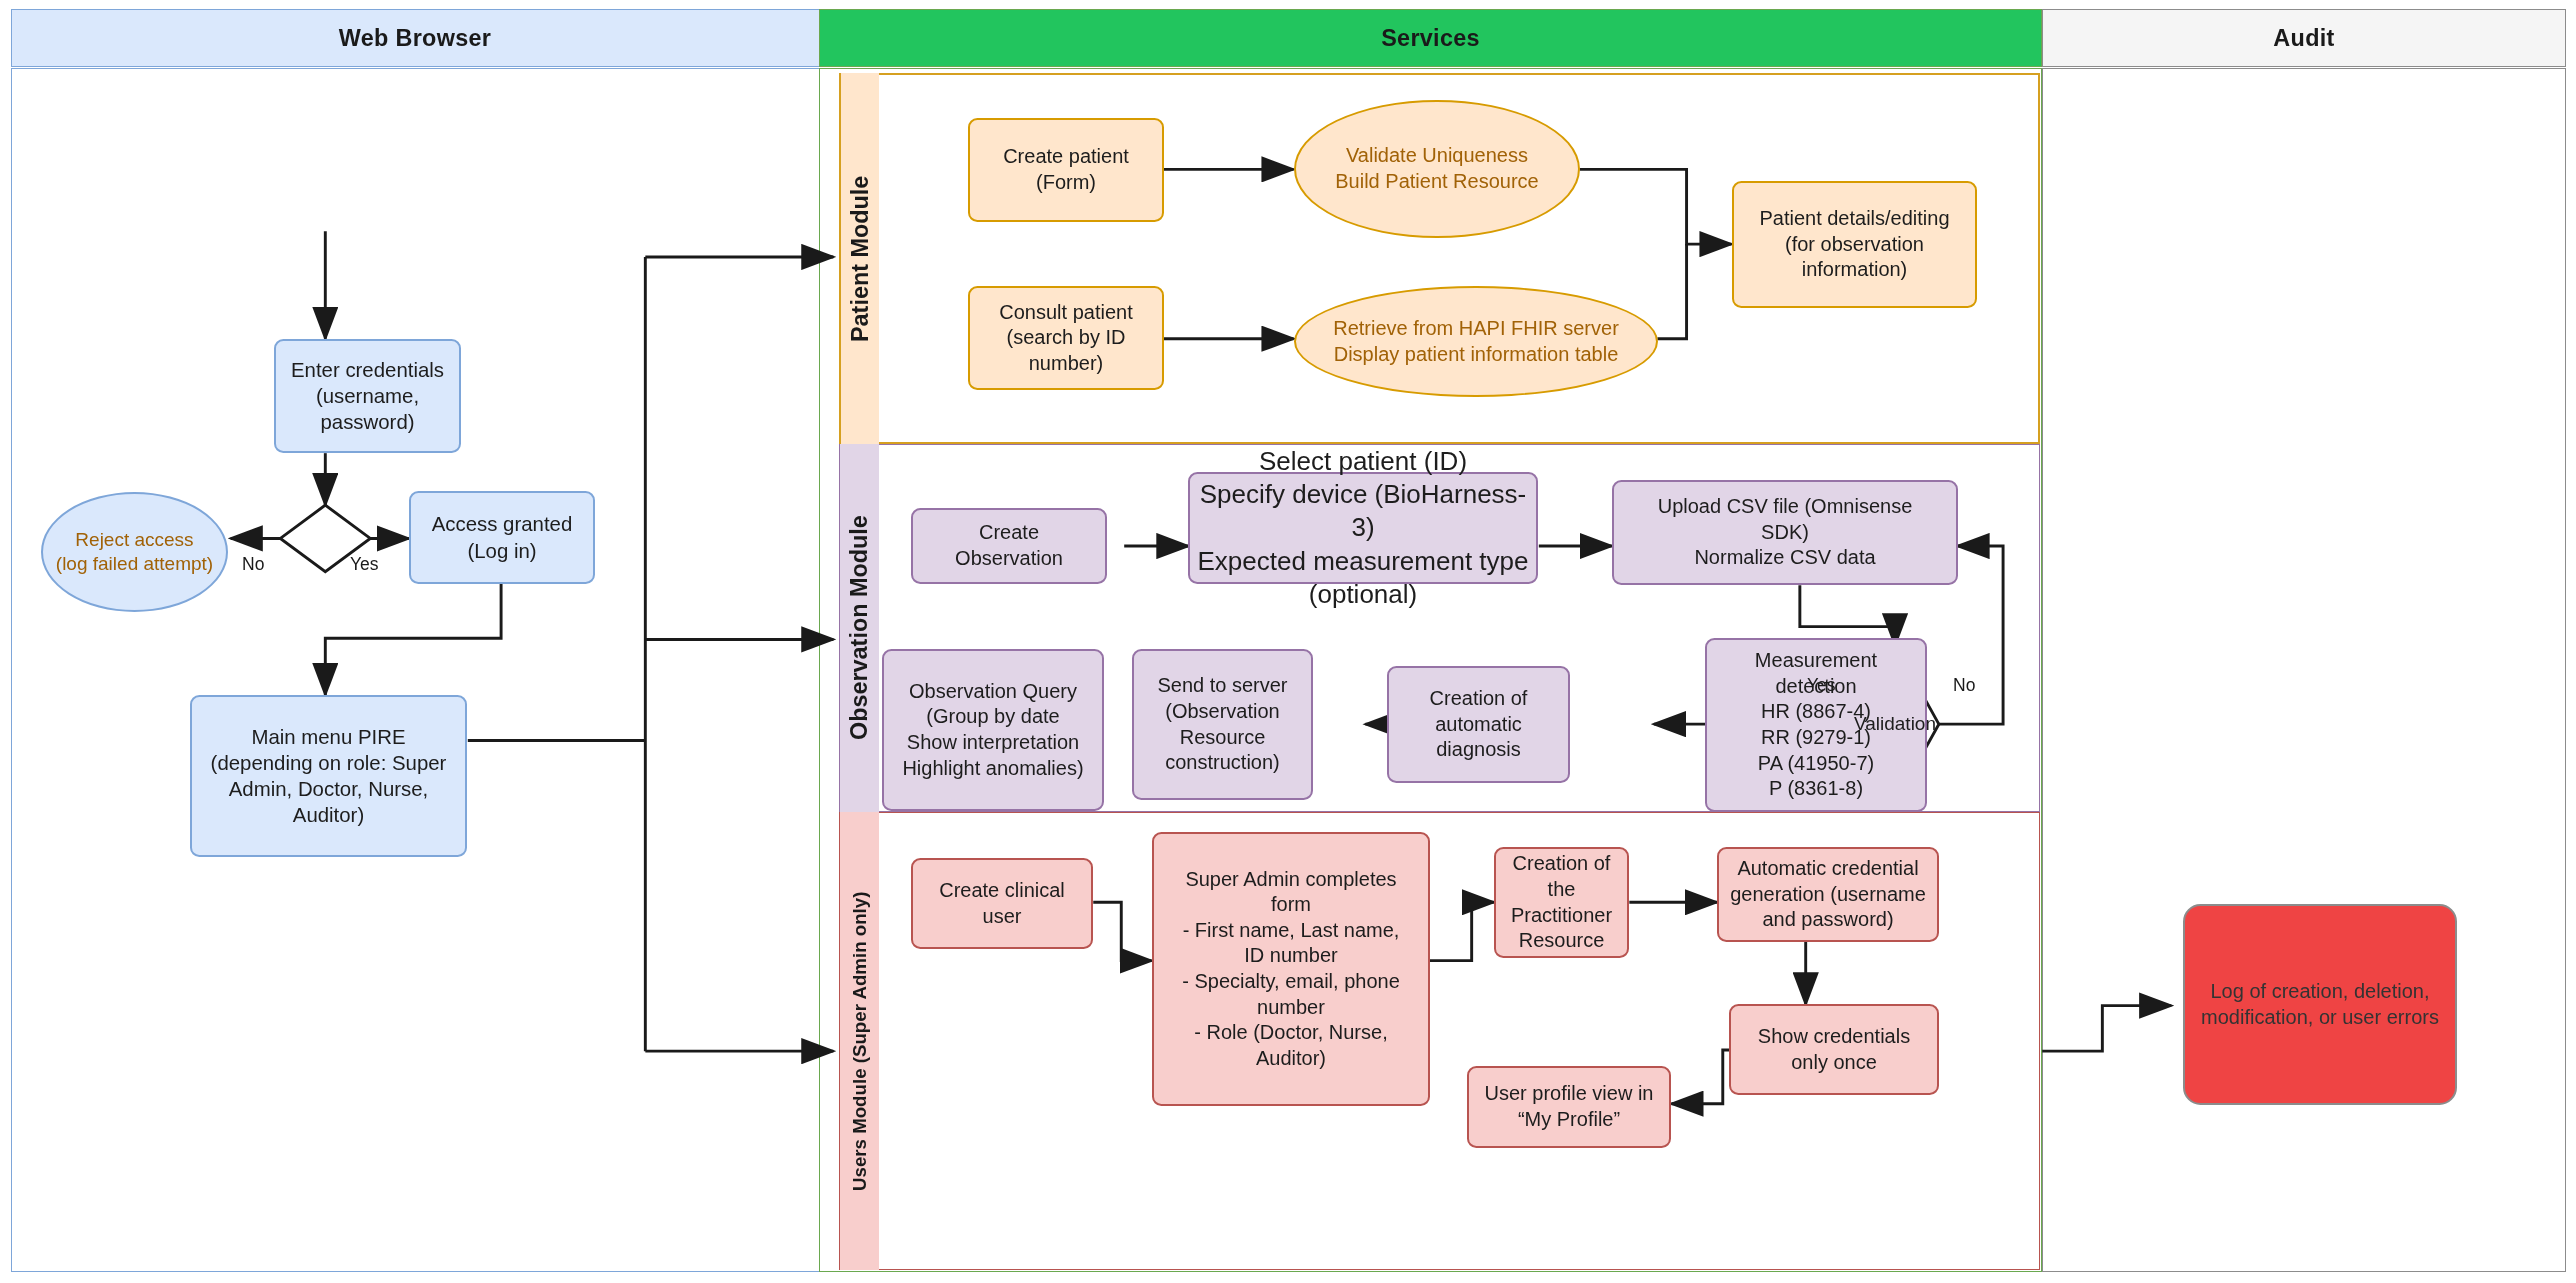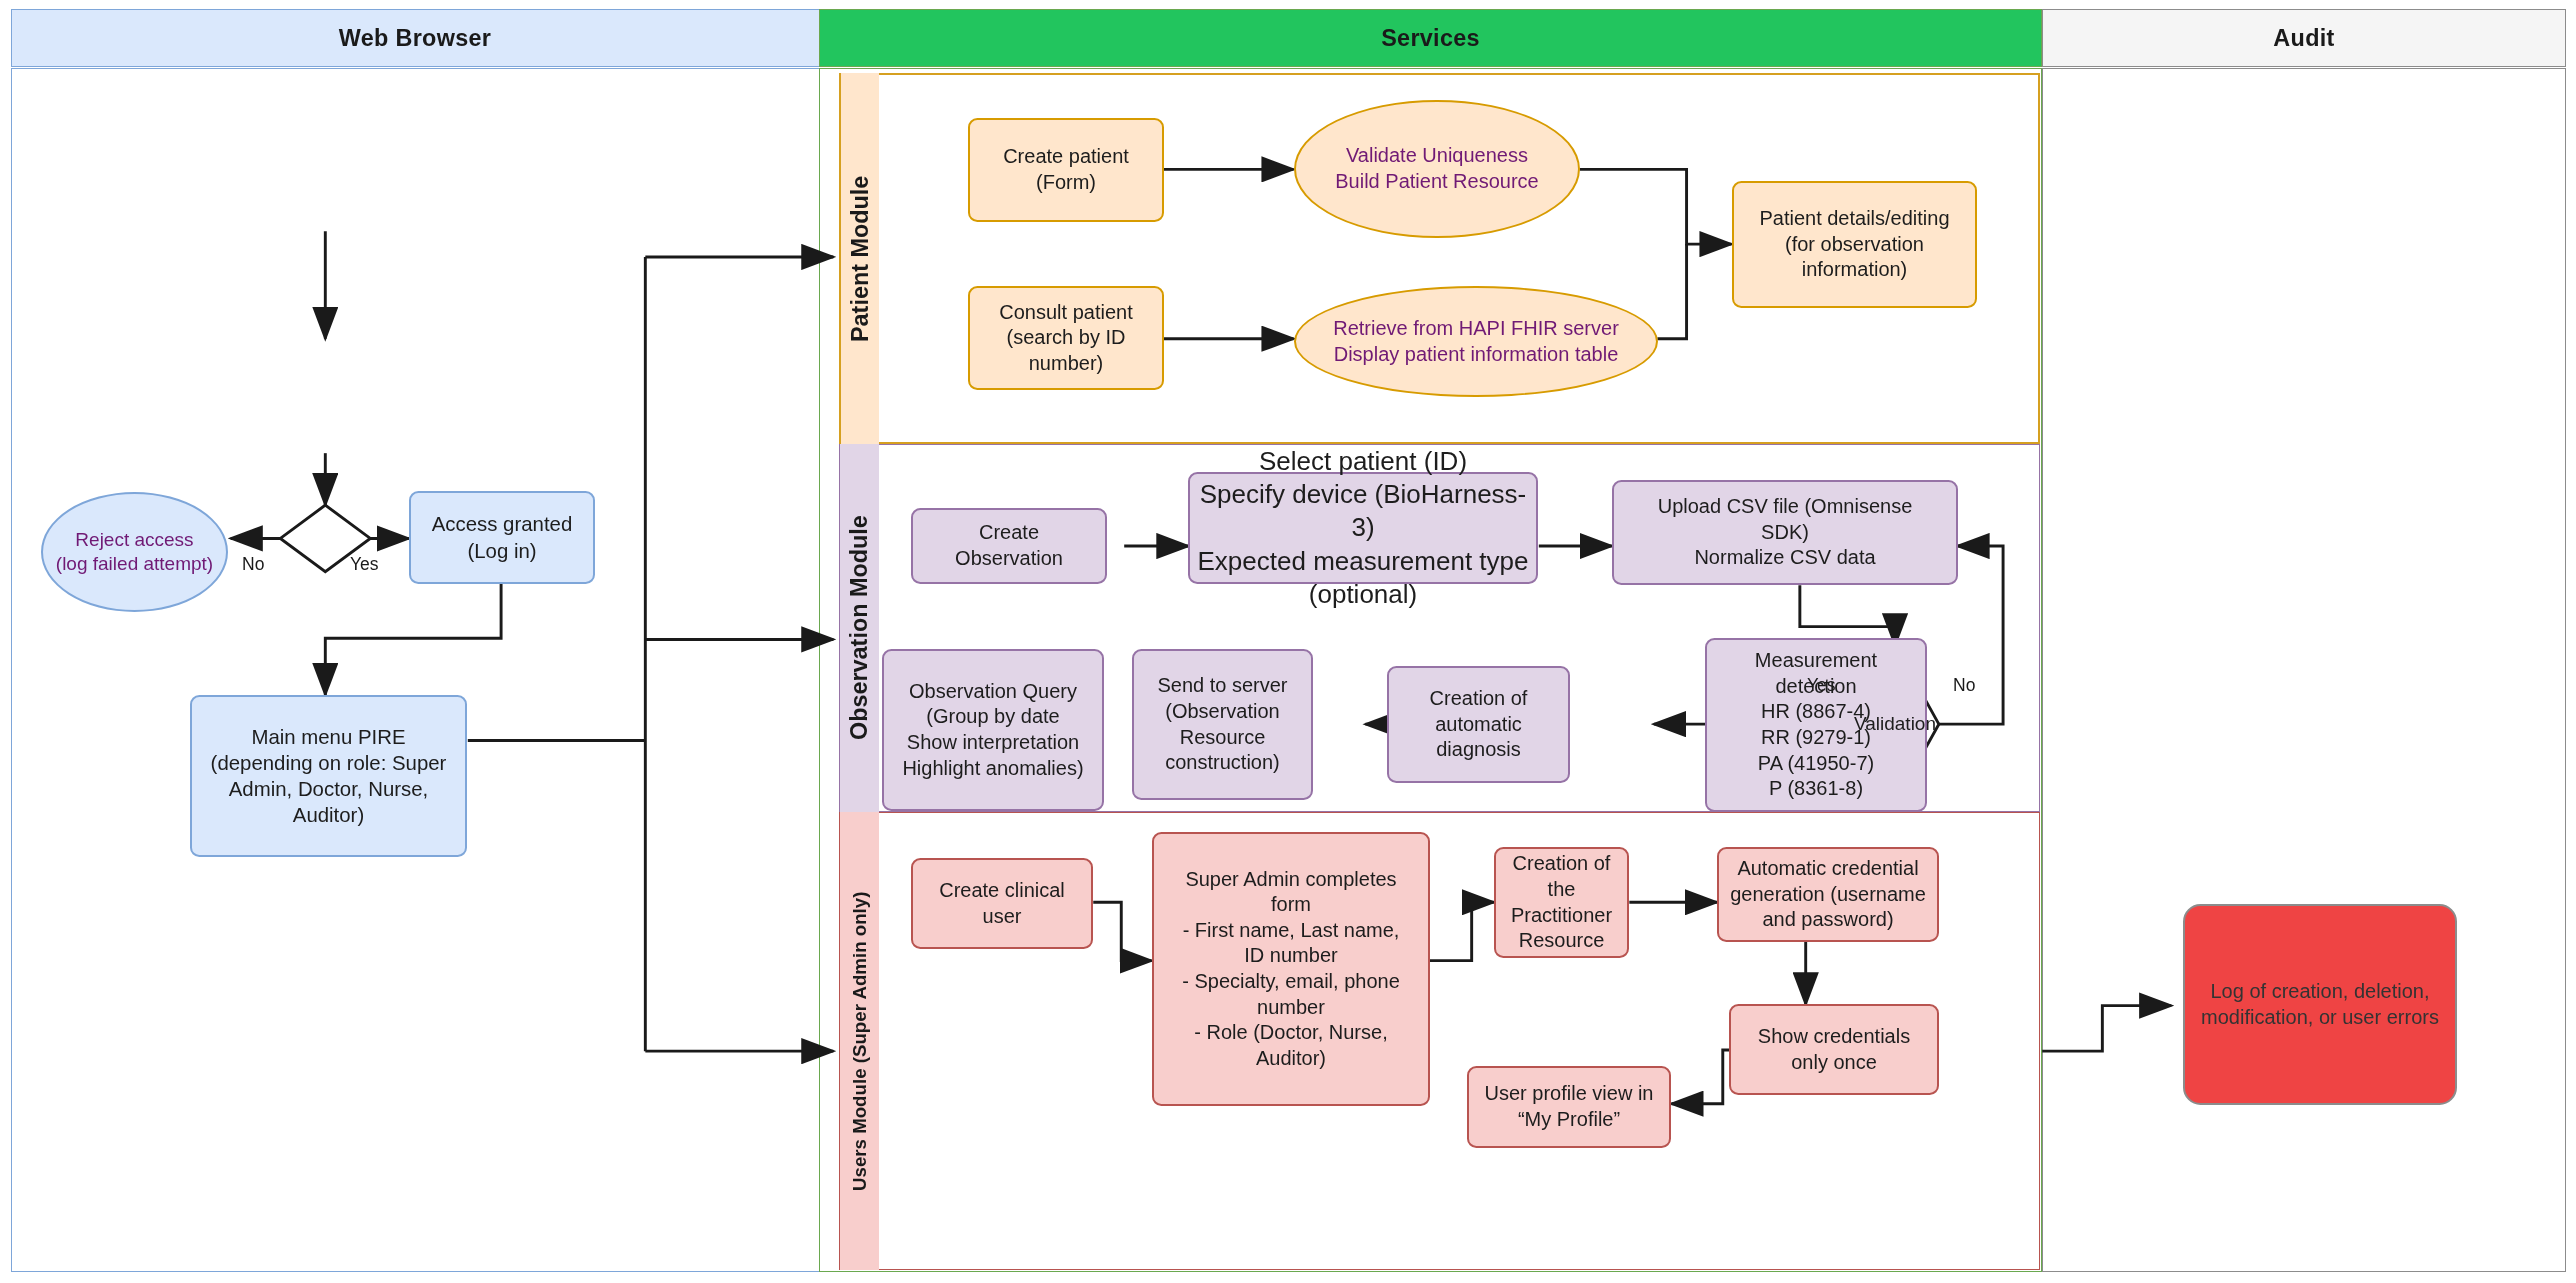--- a/index.html
+++ b/index.html
@@ -11,21 +11,21 @@
 
   .lane{position:absolute;box-sizing:border-box;}
   .lane-title{position:absolute;box-sizing:border-box;display:flex;align-items:center;justify-content:center;
               writing-mode:vertical-rl;transform:rotate(180deg);font-weight:bold;color:#1a1a1a;}
 
   
   .node{position:absolute;box-sizing:border-box;display:flex;align-items:center;justify-content:center;
         text-align:center;border-radius:9.3px;border-width:2.3px;border-style:solid;
         color:#1d1d1d;line-height:1.28;padding:2.3px 4.7px;white-space:pre-line;}
   .ell{position:absolute;box-sizing:border-box;display:flex;align-items:center;justify-content:center;
-       text-align:center;border-radius:50%;border-width:2.3px;border-style:solid;color:#701a75;
+       text-align:center;border-radius:50%;border-width:2.3px;border-style:solid;color:#a16207;
        line-height:1.28;white-space:pre-line;padding:2.3px 3.5px;}
   .diamond-wrap{position:absolute;display:flex;align-items:center;justify-content:center;}
   .diamond-label{position:relative;z-index:2;font-size:19px;color:#1d1d1d;white-space:nowrap;}
 
   .blue{background:#dae8fc;border-color:#7ea6d9;}
   .orange{background:#ffe6cc;border-color:#d79b00;}
   .purple{background:#e1d5e7;border-color:#9673a6;}
   .pink{background:#f8cecc;border-color:#b85450;}
   .grey{background:#ef4444;border-color:#8c8c8c;color:#333333;}
 
@@ -135,20 +135,23 @@
       <path d="M3497,1800 L3600,1800 L3600,1722 L3718,1722"></path>
     </g>
 
     <g stroke="#1a1a1a" stroke-width="5" fill="#ffffff">
       <polygon points="557,865 634,922 557,979 480,922"></polygon>
       <polygon points="3245,1105 3320,1240 3245,1375 3170,1240"></polygon>
     </g>
   </svg>
 
 
+  <div class="node blue" style="left:274px;top:339px;width:187px;height:114px;font-size:20.4px;">Enter credentials
+(username,
+password)</div>
 
   <div class="ell blue" style="left:41px;top:492px;width:187px;height:120px;font-size:19px;">Reject access
 (log failed attempt)</div>
 
   <div class="node blue" style="left:409px;top:491px;width:186px;height:93px;font-size:20.4px;">Access granted
 (Log in)</div>
 
   <div class="node blue" style="left:190px;top:695px;width:277px;height:162px;font-size:20.4px;">Main menu PIRE
 (depending on role: Super
 Admin, Doctor, Nurse,

